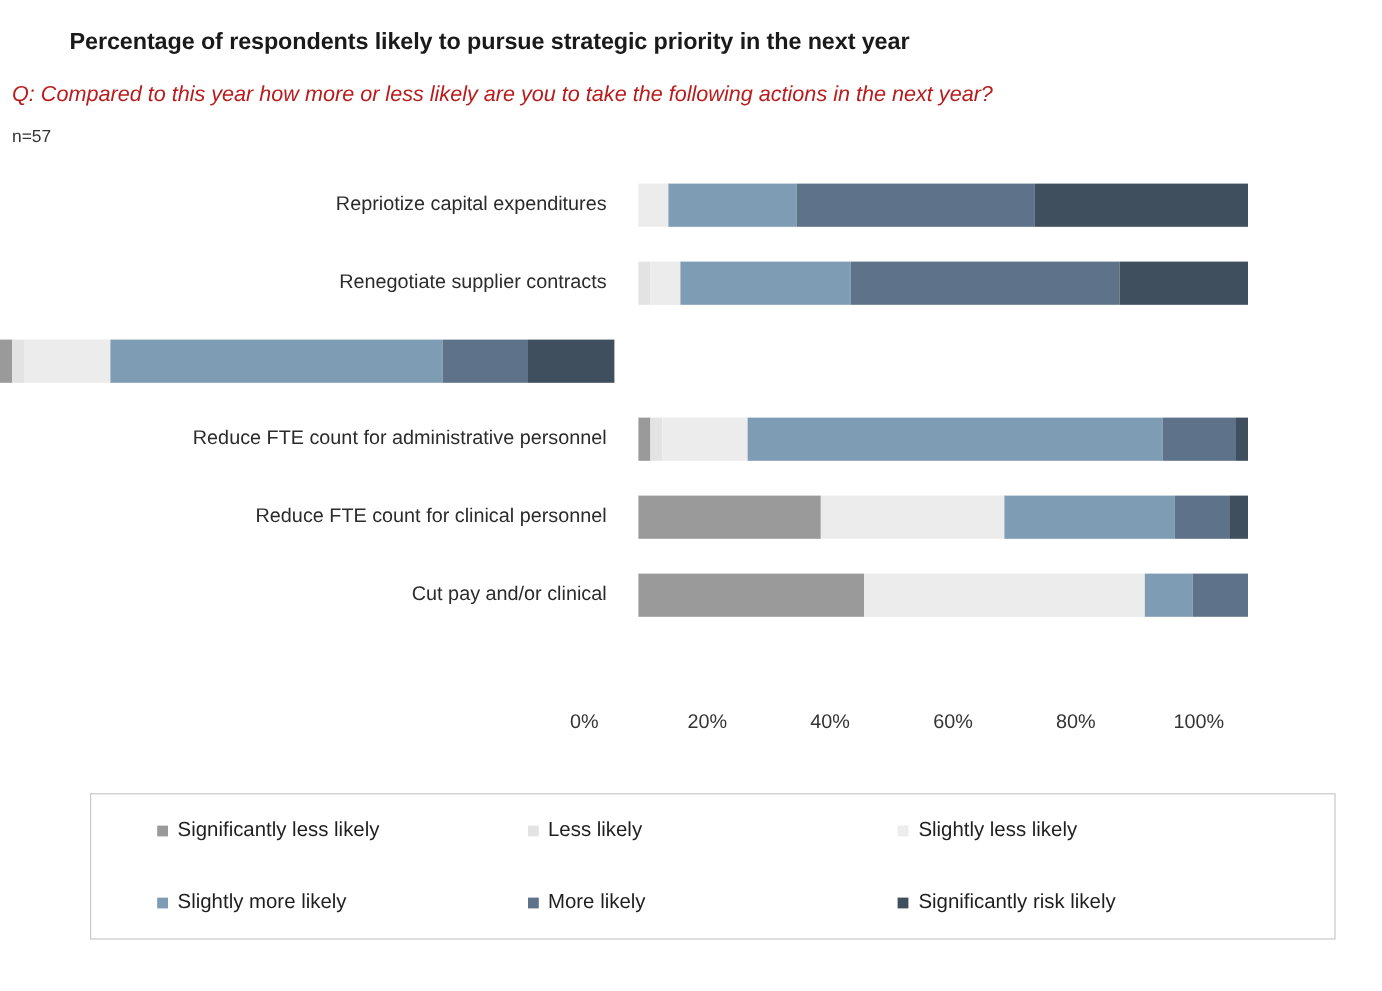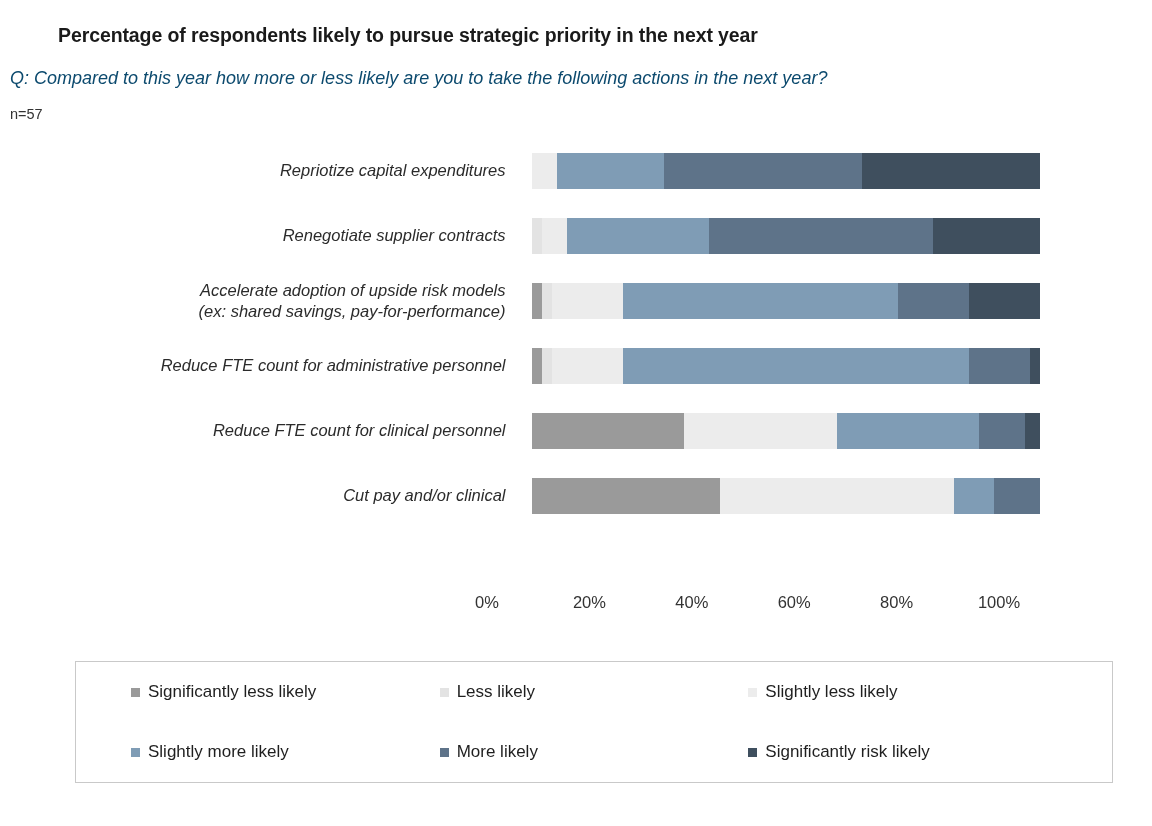--- a/index.html
+++ b/index.html
@@ -25,21 +25,21 @@
     letter-spacing: -0.1px;
     color: #1a1a1a;
     margin-left: 48px;
   }
   .subtitle {
     position: absolute;
     left: 10px;
     top: 68px;
     font-size: 18px;
     font-style: italic;
-    color: #0c4a6e;
+    color: #b91c1c;
   }
   .note {
     position: absolute;
     left: 10px;
     top: 106px;
     font-size: 14.5px;
     color: #333333;
   }
 
   
@@ -61,21 +61,20 @@
     height: 65px;
     display: flex;
     align-items: center;
   }
   .row-label {
     width: 535px;
     text-align: right;
     padding-right: 26px;
     box-sizing: border-box;
     font-size: 16.5px;
-    font-style: italic;
     color: #2b2b2b;
     line-height: 1.25;
     white-space: pre-line;
   }
   .bar {
     position: relative;
     width: 512px;
     height: 36px;
     display: flex;
   }
@@ -154,22 +153,20 @@
         <div class="row-label">Renegotiate supplier contracts</div>
         <div class="bar">
           <div class="seg" title="Less likely: 2%" style="width: 2%; background: rgb(227, 227, 227);"></div>
           <div class="seg" title="Slightly less likely: 5%" style="width: 5%; background: rgb(236, 236, 236);"></div>
           <div class="seg" title="Slightly more likely: 28%" style="width: 28%; background: rgb(127, 156, 181);"></div>
           <div class="seg" title="More likely: 44%" style="width: 44%; background: rgb(94, 115, 137);"></div>
           <div class="seg" title="Significantly more likely: 21%" style="width: 21%; background: rgb(63, 79, 94);"></div>
         </div>
       </div>
       <div class="row">
-        <div class="row-label">Accelerate adoption of upside risk models
-(ex: shared savings, pay-for-performance)</div>
         <div class="bar">
           <div class="seg" title="Significantly less likely: 2%" style="width: 2%; background: rgb(154, 154, 154);"></div>
           <div class="seg" title="Less likely: 2%" style="width: 2%; background: rgb(227, 227, 227);"></div>
           <div class="seg" title="Slightly less likely: 14%" style="width: 14%; background: rgb(236, 236, 236);"></div>
           <div class="seg" title="Slightly more likely: 54%" style="width: 54%; background: rgb(127, 156, 181);"></div>
           <div class="seg" title="More likely: 14%" style="width: 14%; background: rgb(94, 115, 137);"></div>
           <div class="seg" title="Significantly more likely: 14%" style="width: 14%; background: rgb(63, 79, 94);"></div>
         </div>
       </div>
       <div class="row">

